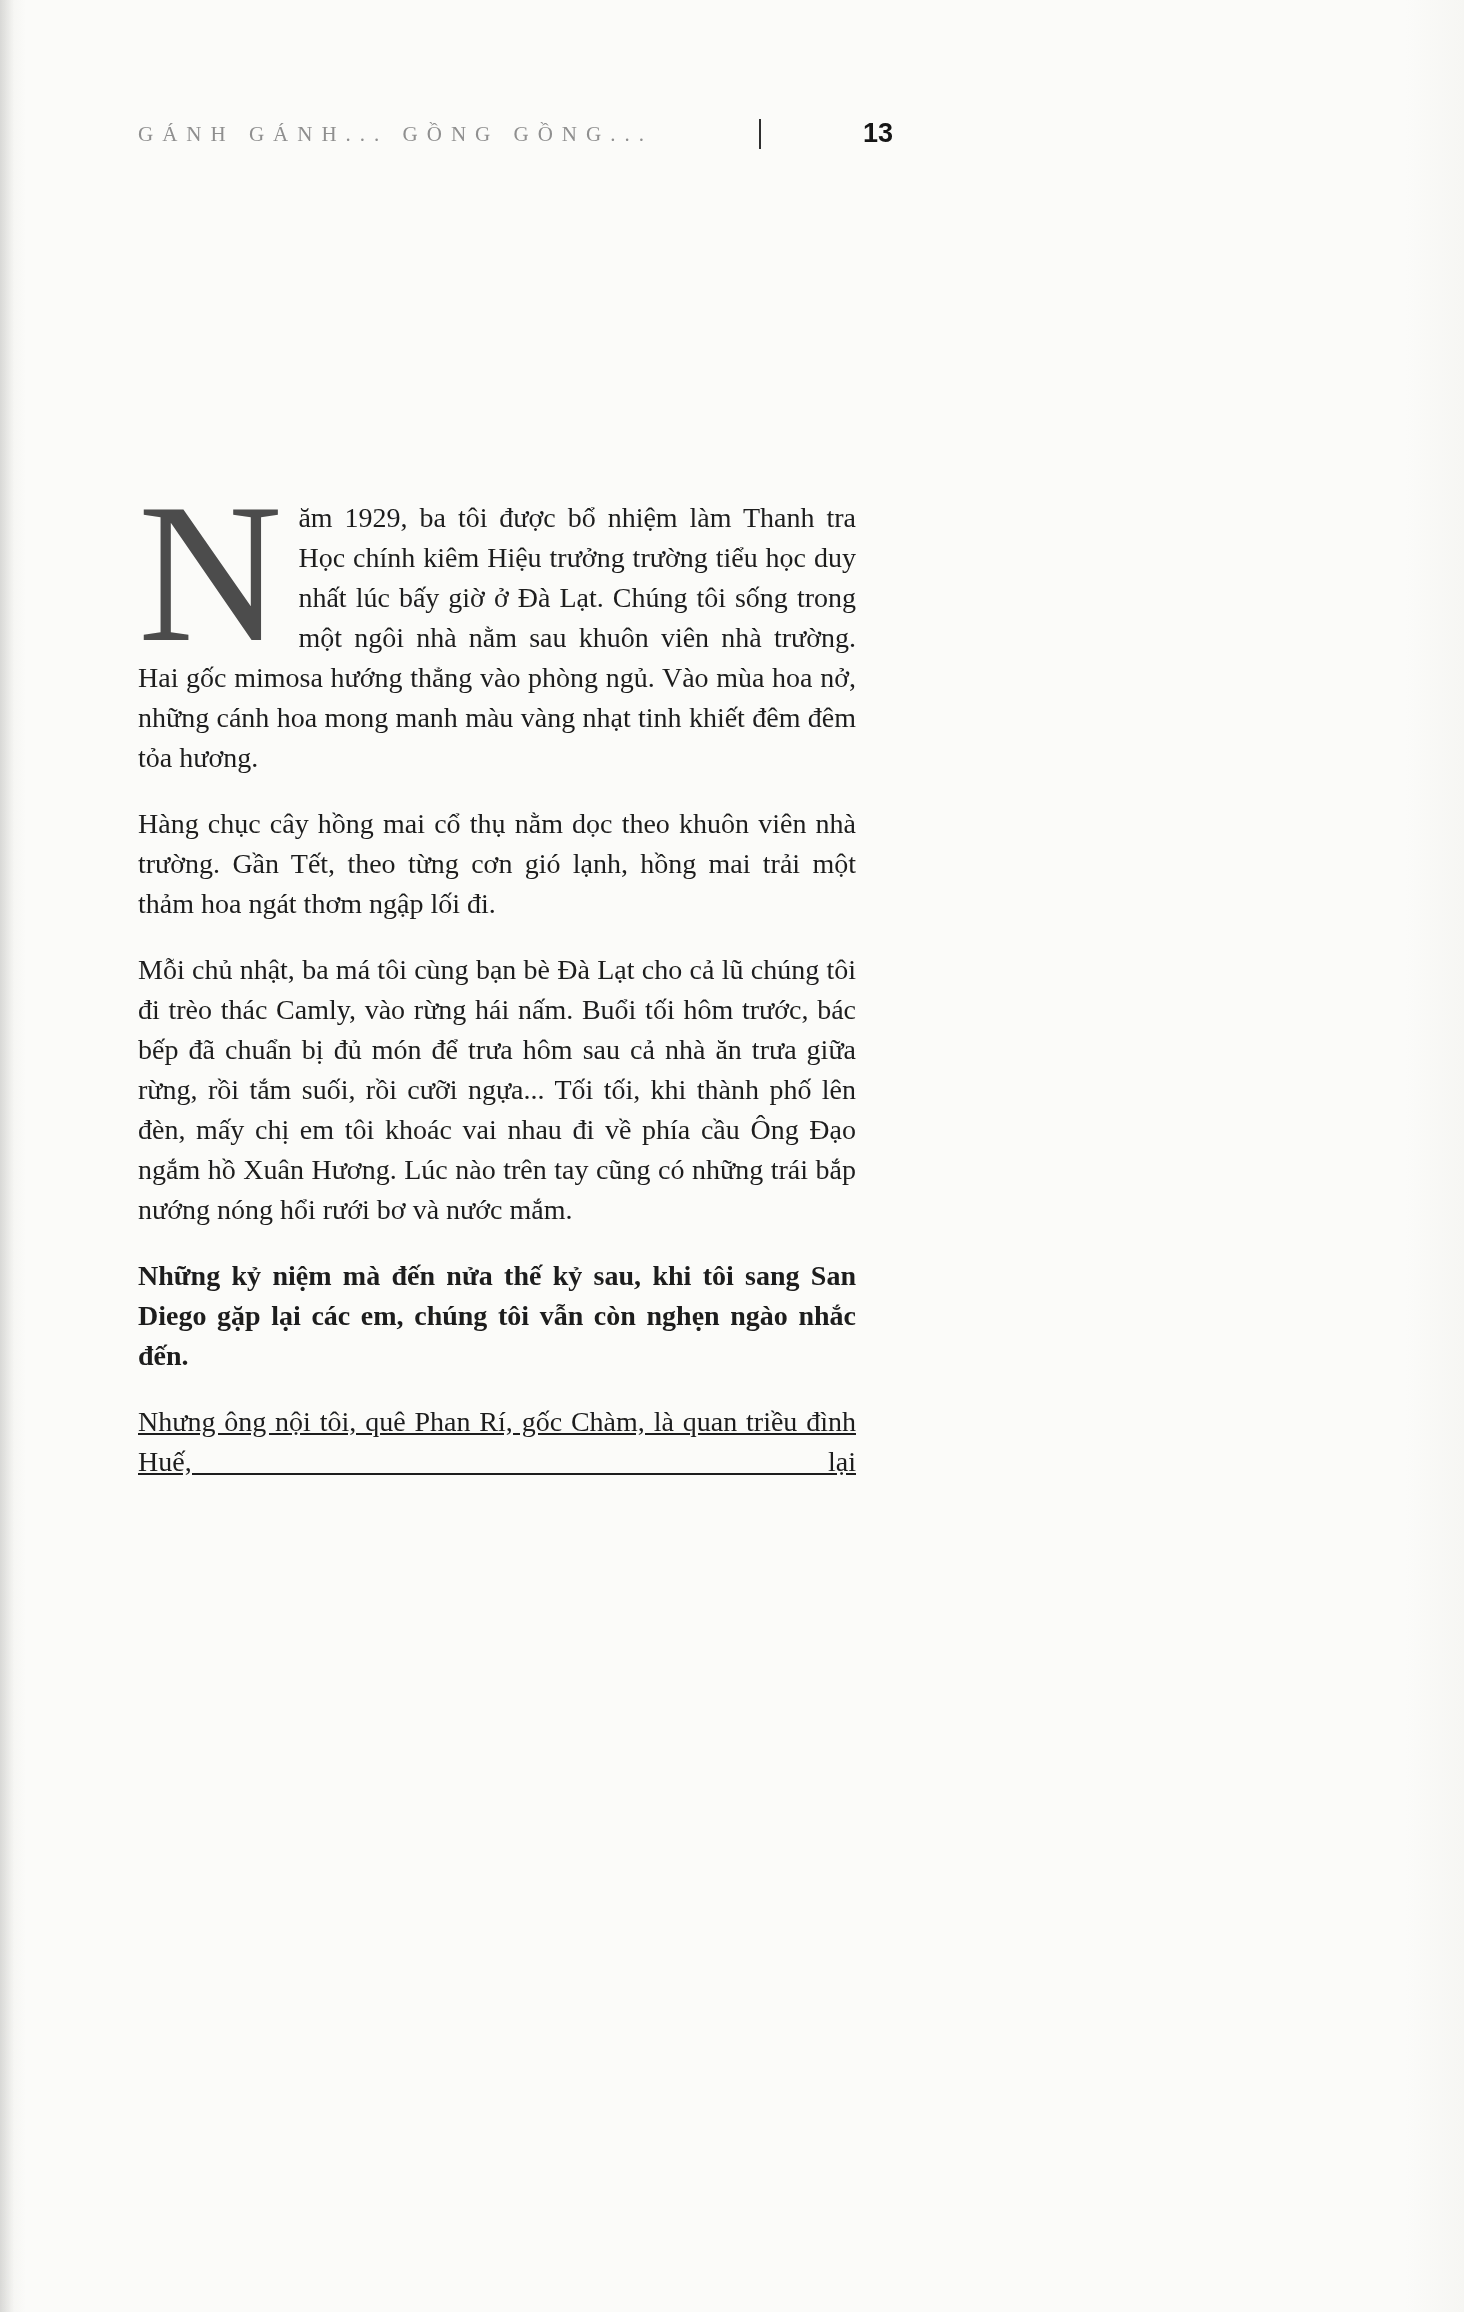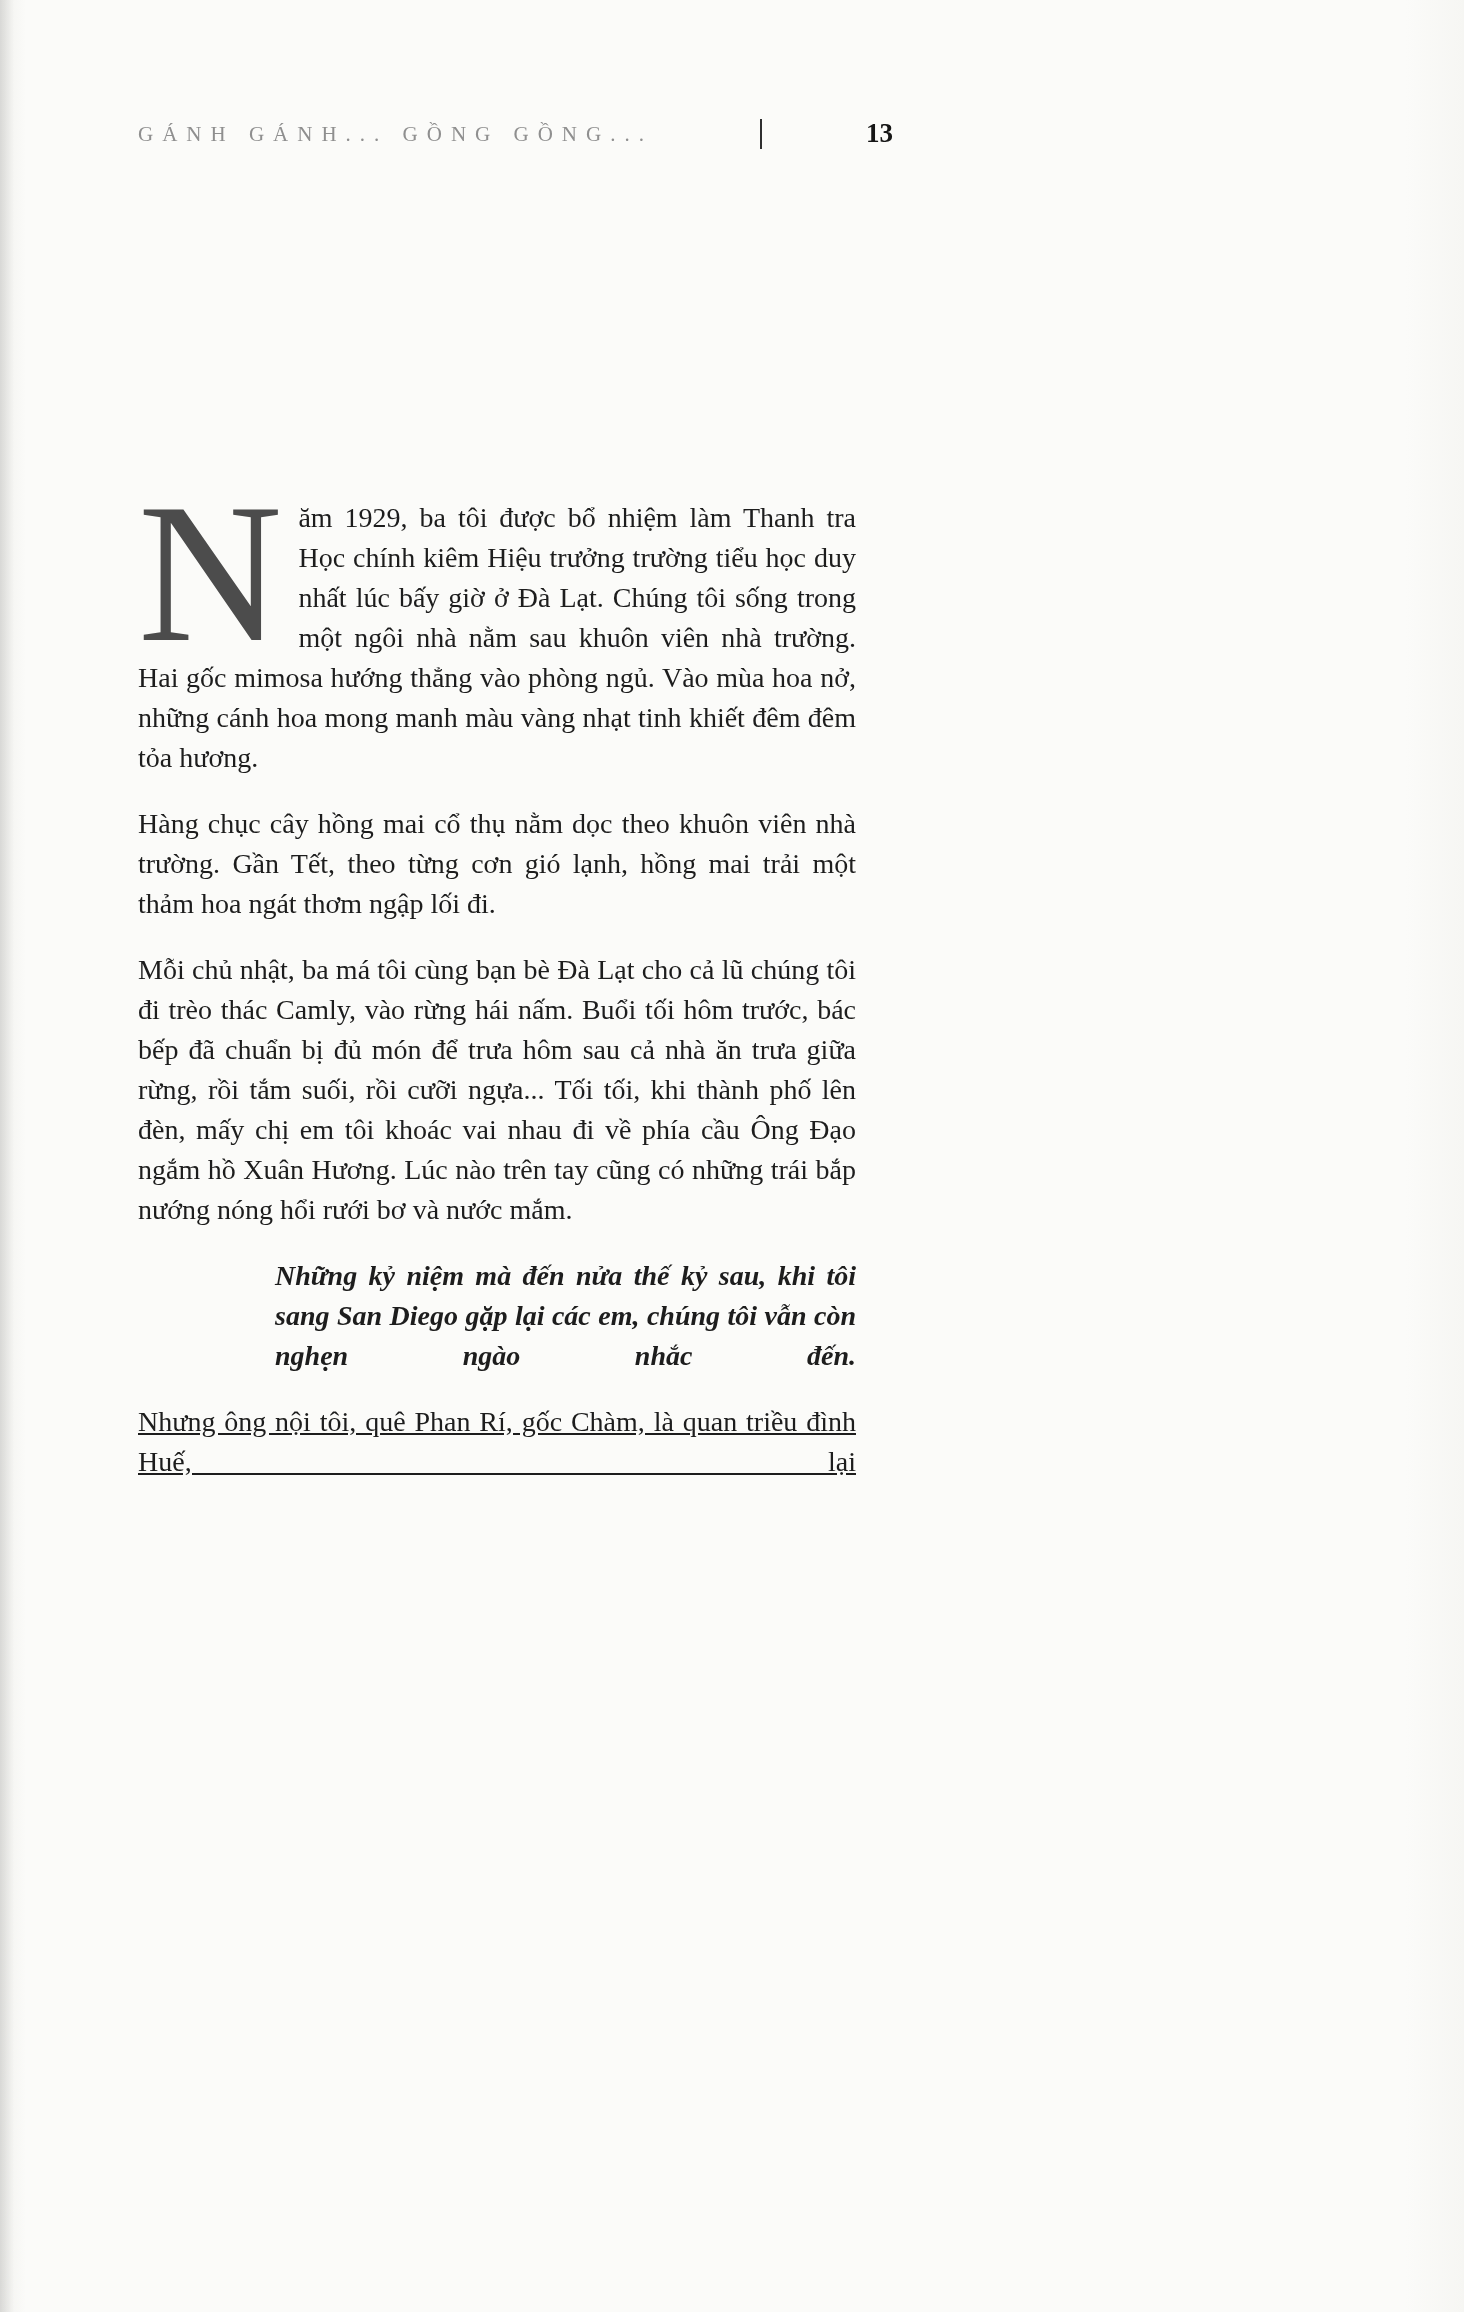--- a/index.html
+++ b/index.html
@@ -44,41 +44,39 @@
     transform: translateY(1px);
   }
   .header-sep {
     display: inline-block;
     width: 2px;
     height: 30px;
     background: #2f2f2f;
     margin: 0 16px 0 6px;
   }
   .header-page {
-    font-family: Liberation Serif, serif;
+    font-family: Liberation Sans, sans-serif;
     font-size: 27px;
     font-weight: bold;
     color: #161616;
   }
 
   
   .body-text {
     position: absolute;
     top: 498px;
     left: 138px;
     width: 718px;
     font-size: 28px;
     line-height: 40px;
     color: #1d1d1d;
     text-align: justify;
   }
   .para { margin: 0 0 26px 0; }
   .para.quote {
-    margin-left: 137px;
-    font-style: italic;
     font-weight: bold;
     text-align: justify;
     text-align-last: justify;
     margin-bottom: 26px;
   }
   .para.last { text-align-last: justify; margin-bottom: 4px; text-decoration: underline; }
 
   .dropcap {
     float: left;
     height: 152px;

